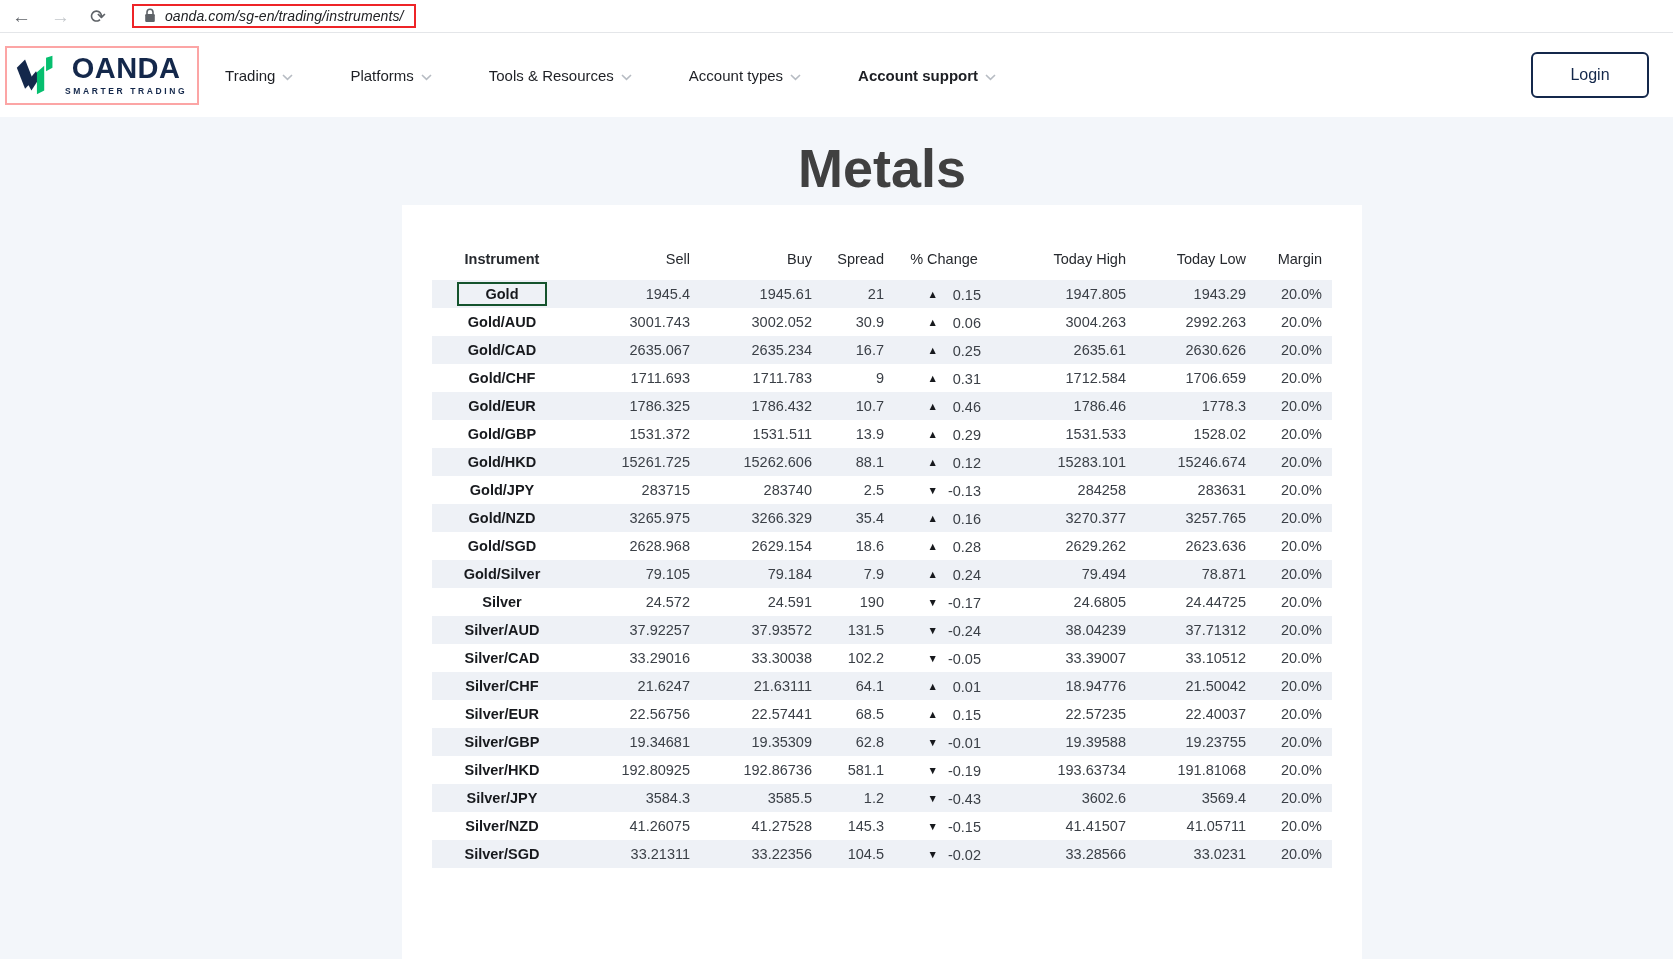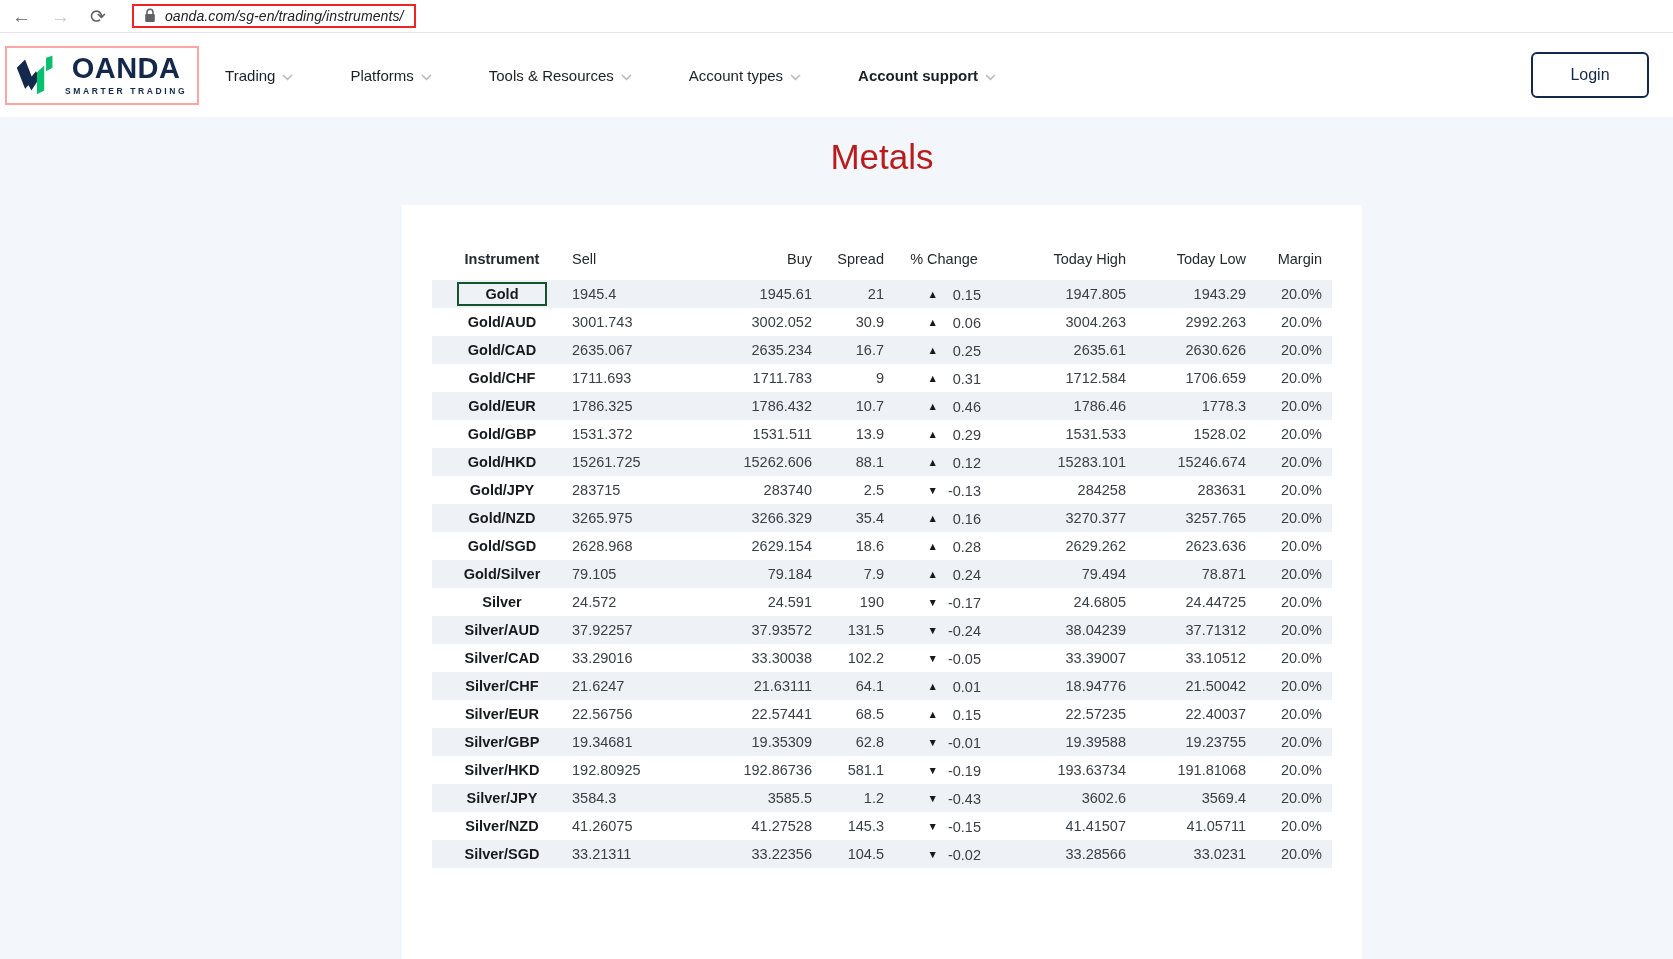--- a/index.html
+++ b/index.html
@@ -27,31 +27,31 @@
   .nav-item { display:flex; align-items:center; gap:7px; font-size:15px; color:#1d1f24;
               cursor:pointer; margin-right:57px; white-space:nowrap; }
   .nav-item.bold { font-weight:bold; }
   .login-btn { margin-left:auto; margin-right:24px; width:118px; height:46px;
                border:2px solid #14284b; border-radius:6px; background:#fff; color:#14284b;
                font-size:16px; font-family:"Liberation Sans",sans-serif; cursor:pointer; }
 
   
   .main { height:842px; background:#f3f6fa; }
   .main-inner { width:960px; margin-left:402px; }
-  .page-title { font-size:35px; font-weight:normal; color:#b91c1c; text-align:center;
+  .page-title { font-size:54px; font-weight:bold; color:#404040; text-align:center;
                 padding-top:20px; height:88px; }
   .card { background:#fff; width:960px; height:754px; padding:46px 30px 0 30px; }
 
   table.metals { width:900px; border-collapse:collapse; table-layout:fixed; }
   thead th { font-size:14.5px; font-weight:normal; color:#26292e; padding-bottom:13px; height:27px; }
   thead th.c-instr { font-weight:bold; text-align:center; }
   tbody td { font-size:14.5px; color:#3a3f46; height:28px; padding:0; }
   tbody tr:nth-child(odd) { background:#eef1f6; }
   .c-instr  { width:140px; text-align:center; }
-  .c-sell   { width:120px; text-align:left; padding-right:2px; }
+  .c-sell   { width:120px; text-align:right; padding-right:2px; }
   .c-buy    { width:122px; text-align:right; padding-right:2px; }
   .c-spread { width:74px;  text-align:right; padding-right:4px; }
   .c-change { width:112px; text-align:center; }
   .c-high   { width:130px; text-align:right; padding-right:4px; }
   .c-low    { width:120px; text-align:right; padding-right:4px; }
   .c-margin { width:82px;  text-align:right; padding-right:10px; }
   td.c-instr { font-weight:bold; color:#17191d; }
   .instr-inner { display:inline-block; padding:3px 0; min-width:90px; }
   .instr-inner.annotated { border:2px solid #14532d; padding:2px 0; }
   .change-wrap { display:inline-flex; align-items:center; justify-content:flex-end; gap:9px; width:74px; }

